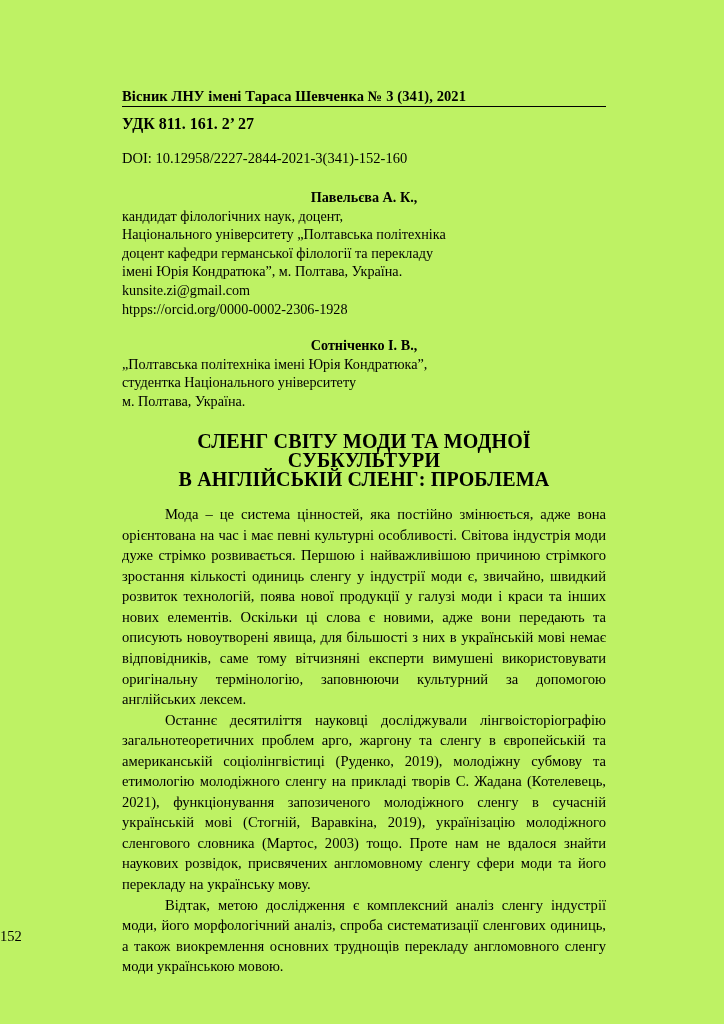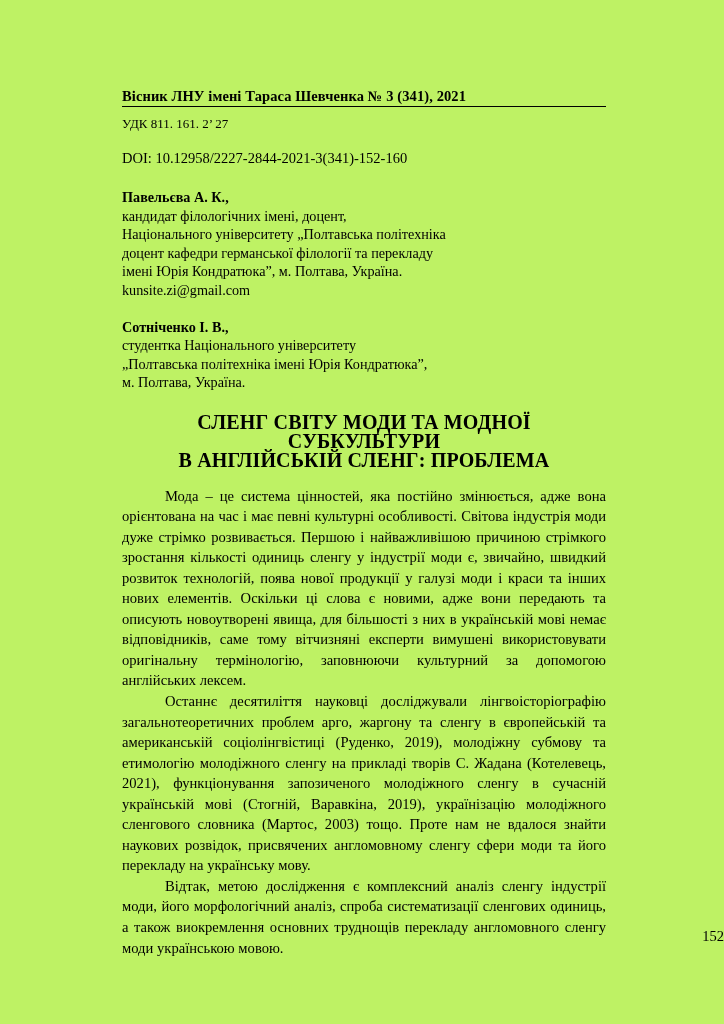--- a/index.html
+++ b/index.html
@@ -37,39 +37,41 @@
     border-bottom: 1.3px solid #000;
     padding-bottom: 1px;
     width: 484px;
     box-sizing: border-box;
     white-space: nowrap;
   }
 
   
   .udk {
     margin-top: 7px;
-    font-size: 13px;
+    font-size: 16px;
     line-height: 19px;
+    font-weight: bold;
   }
   .doi {
     margin-top: 16px;
     font-size: 14.5px;
     line-height: 19px;
   }
 
   
   .author-block {
     font-size: 14.2px;
     line-height: 18.6px;
   }
   .author-block.first { margin-top: 20px; }
   .author-block.second { margin-top: 18px; }
   .author-name {
     font-weight: bold;
     line-height: 18.6px;
+    text-align: center;
   }
   .author-line {
     line-height: 18.6px;
     white-space: pre-wrap;
   }
 
   
   .article-title {
     margin-top: 21px;
     font-size: 20px;
@@ -92,50 +94,51 @@
     margin: 0;
     hyphens: none;
   }
 
   
   .folio {
     position: absolute;
     left: 0;
     top: 928px;
     width: 724px;
-    text-align: right;
+    text-align: left;
     font-size: 14.5px;
   }
 </style>
 </head>
 <body>
 
 <div class="page">
 
   <div class="content">
 
     <div class="running-head">Вісник ЛНУ імені Тараса Шевченка № 3 (341), 2021</div>
 
     <div class="udk">УДК 811. 161. 2’ 27</div>
 
     <div class="doi">DOI: 10.12958/2227-2844-2021-3(341)-152-160</div>
 
     <div class="author-block first">
       <div class="author-name">Павельєва А. К.,</div>
-      <div class="author-line">кандидат філологічних імені, доцент,</div>
+      <div class="author-line">кандидат філологічних наук, доцент,</div>
       <div class="author-line">Національного університету „Полтавська політехніка</div>
       <div class="author-line">доцент кафедри германської філології та перекладу</div>
       <div class="author-line">імені Юрія Кондратюка”, м. Полтава, Україна.</div>
       <div class="author-line">kunsite.zi@gmail.com</div>
+      <div class="author-line">htpps://orcid.org/0000-0002-2306-1928</div>
     </div>
 
     <div class="author-block second">
       <div class="author-name">Сотніченко І. В.,</div>
+      <div class="author-line">„Полтавська політехніка імені Юрія Кондратюка”,</div>
       <div class="author-line">студентка Національного університету</div>
-      <div class="author-line">„Полтавська політехніка імені Юрія Кондратюка”,</div>
       <div class="author-line">м. Полтава, Україна.</div>
     </div>
 
     <div class="article-title">
       <span class="t-line">СЛЕНГ СВІТУ МОДИ ТА МОДНОЇ СУБКУЛЬТУРИ</span>
       <span class="t-line">В АНГЛІЙСЬКІЙ СЛЕНГ: ПРОБЛЕМА</span>
     </div>
 
     <div class="body-text">
       <p class="para">Мода – це система цінностей, яка постійно змінюється, адже вона орієнтована на час і має певні культурні особливості. Світова індустрія моди дуже стрімко розвивається. Першою і найважливішою причиною стрімкого зростання кількості одиниць сленгу у індустрії моди є, звичайно, швидкий розвиток технологій, поява нової продукції у галузі моди і краси та інших нових елементів. Оскільки ці слова є новими, адже вони передають та описують новоутворені явища, для більшості з них в українській мові немає відповідників, саме тому вітчизняні експерти вимушені використовувати оригінальну термінологію, заповнюючи культурний за допомогою англійських лексем.</p>

